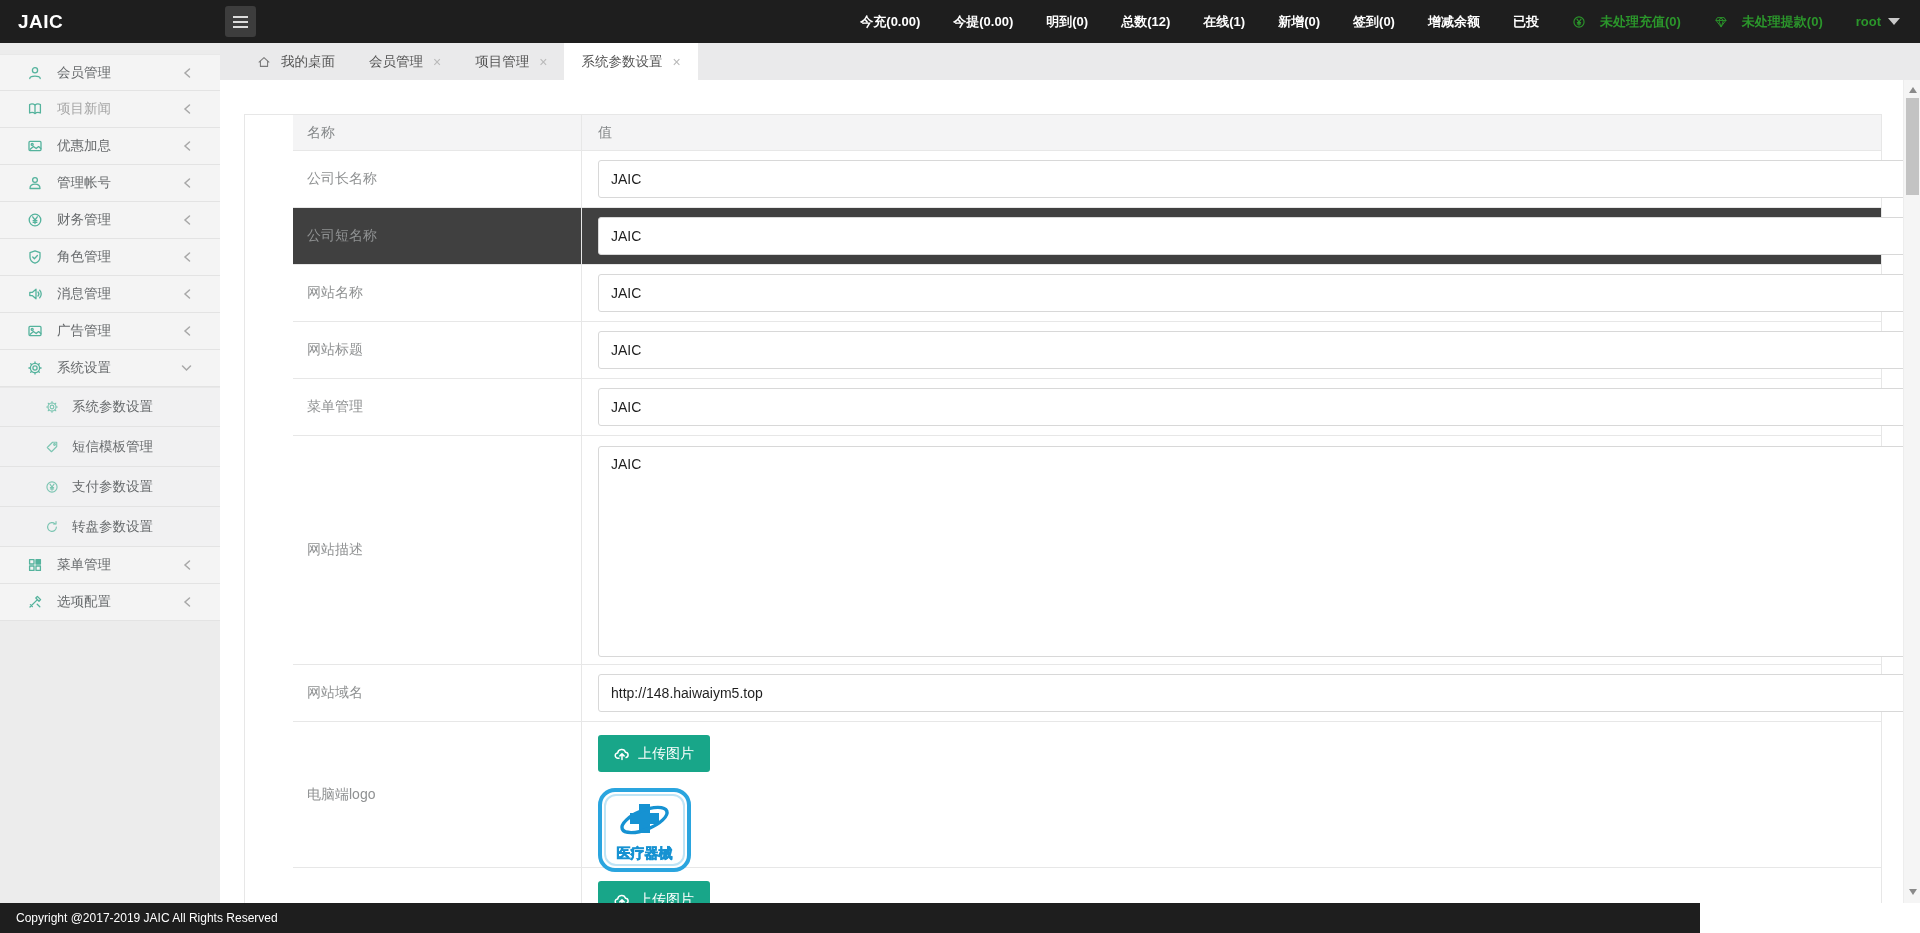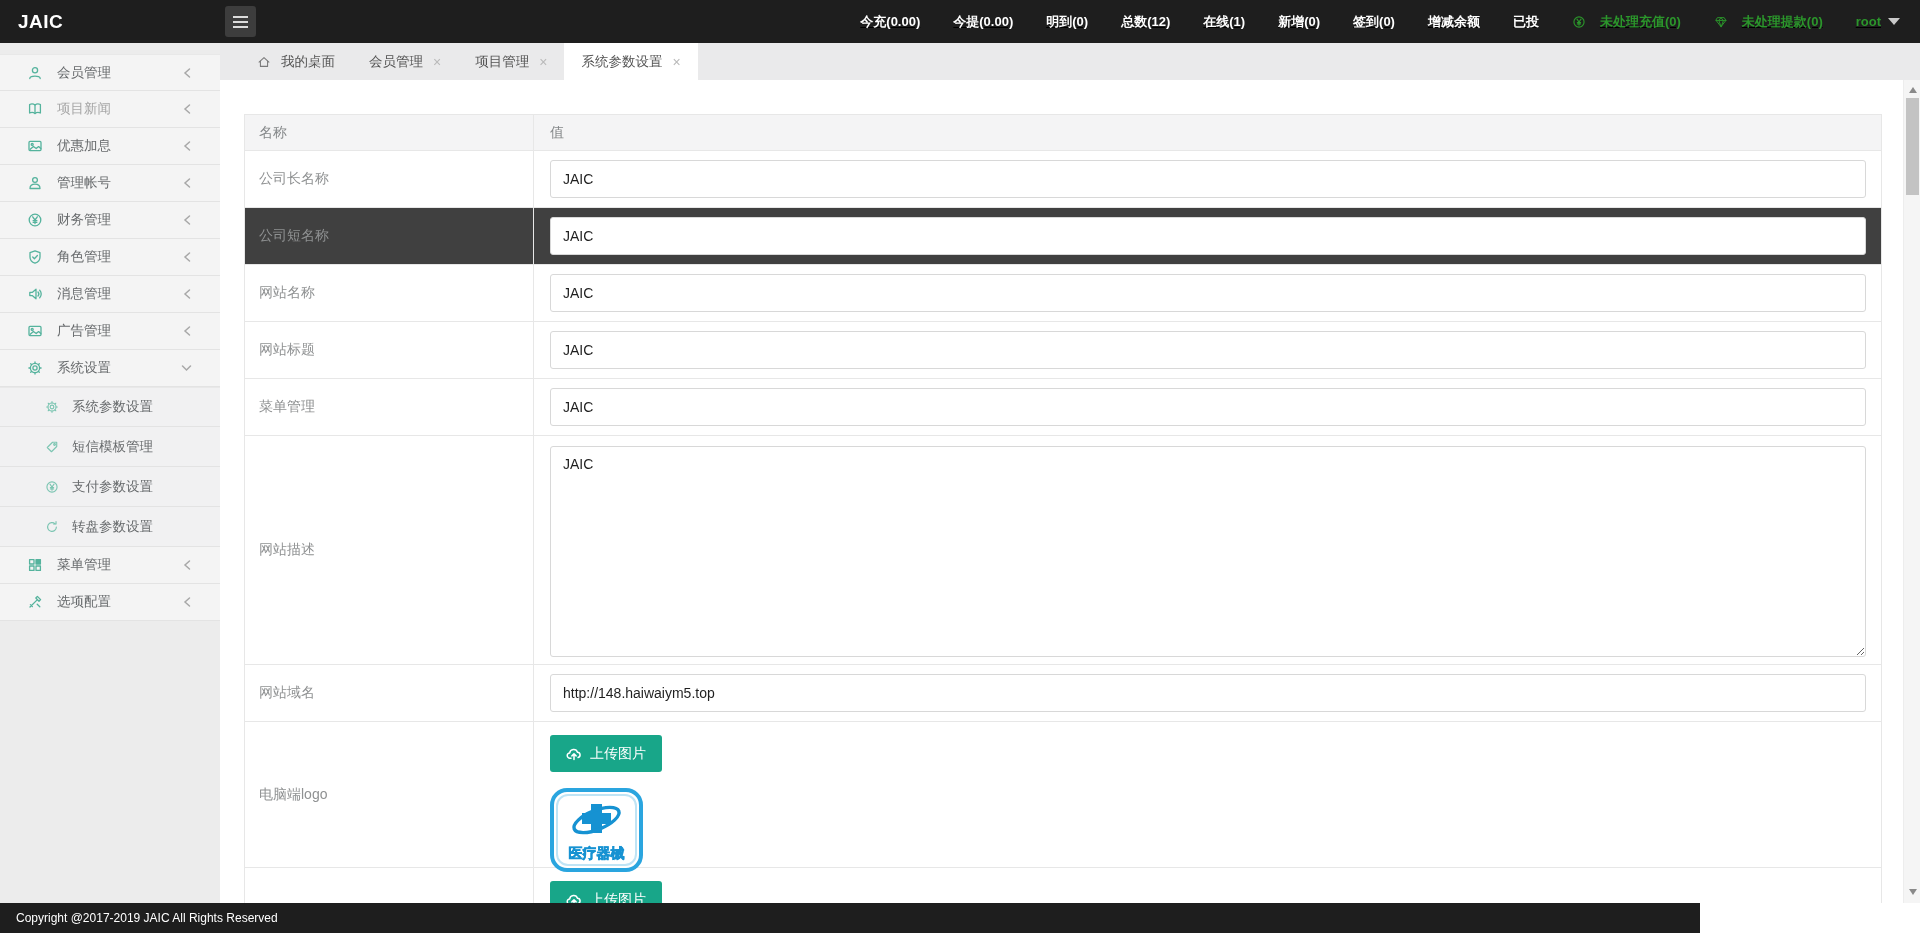--- a/index.html
+++ b/index.html
@@ -6,21 +6,21 @@
   html,body { width:1920px; height:933px; overflow:hidden; background:#fff;
     font-family:"Liberation Sans","DejaVu Sans",sans-serif; }
 
   
   .topbar { position:absolute; left:0; top:0; width:1920px; height:43px;
     background:#1e1e1e; display:flex; align-items:center; z-index:30; }
   .logo { width:220px; padding-left:18px; color:#fff; font-size:19px; font-weight:bold; letter-spacing:.5px; }
   .hamburger { width:31px; height:31px; margin-left:5px; background:#3d3d3d; border:none;
     border-radius:3px; display:flex; flex-direction:column; justify-content:center; align-items:center; gap:3px; cursor:pointer; }
   .hamburger i { display:block; width:15px; height:2px; background:#dcdcdc; }
-  .stats { margin-left:auto; display:flex; align-items:center; gap:33px; padding-right:20px;text-decoration:underline; }
+  .stats { margin-left:auto; display:flex; align-items:center; gap:33px; padding-right:20px; }
   .stat { color:#fff; font-size:13px; font-weight:600; white-space:nowrap; cursor:pointer; }
   .stat.green { color:#2b962b; display:flex; align-items:center; gap:14px; }
   .user-menu { color:#2b962b; font-size:13px; font-weight:600; display:flex; align-items:center; gap:7px; cursor:pointer; }
   .caret { width:0; height:0; border-left:6px solid transparent; border-right:6px solid transparent;
     border-top:7px solid #c9c9c9; }
 
   
   .sidebar { position:absolute; left:0; top:43px; width:220px; height:860px; background:#ececec; }
   .side-nav { padding-top:11px; }
   .side-item { position:relative; height:37px; display:flex; align-items:center; padding-left:27px;
@@ -36,21 +36,21 @@
 
   
   .tabbar { position:absolute; left:220px; top:43px; width:1700px; height:37px; background:#eaeaeb;
     display:flex; align-items:stretch; padding-left:20px; }
   .tab { display:flex; align-items:center; gap:10px; padding:0 17px; font-size:13.5px; color:#555; cursor:pointer; white-space:nowrap; }
   .tab.active { background:#fff; }
   .tab .x { color:#b9b9b9; font-size:14px; line-height:1; cursor:pointer; }
 
   
   .main { position:absolute; left:220px; top:80px; width:1683px; height:823px; background:#fff; overflow:hidden; }
-  .tbl { position:absolute; left:24px; top:34px; width:1638px; border:1px solid #e7e7e7; border-bottom:none; }
+  .tbl { position:absolute; left:24px; top:34px; width:1638px; border:1px solid #e7e7e7; border-bottom:none;padding-left:48px; }
   .trow { display:flex; border-bottom:1px solid #e7e7e7; background:#fff; }
   .trow.head { height:36px; background:#f4f4f5; }
   .trow.striped { background:#404040; }
   .cell-l { width:289px; flex:0 0 289px; border-right:1px solid #e7e7e7; display:flex; align-items:center;
     padding-left:14px; font-size:14px; color:#8f9192; }
   .cell-v { flex:1; display:flex; align-items:center; padding:10px 16px; font-size:14px; color:#8f9192; }
   .trow.head .cell-l, .trow.head .cell-v { color:#85888a; }
   .trow.tall .cell-v { align-items:flex-start; }
   .txt-input { width:1316px; height:38px; border:1px solid #d8d8d8; border-radius:3px; background:#fff;
     padding:0 12px; font-size:14px; color:#1f1f1f; font-family:inherit; }

